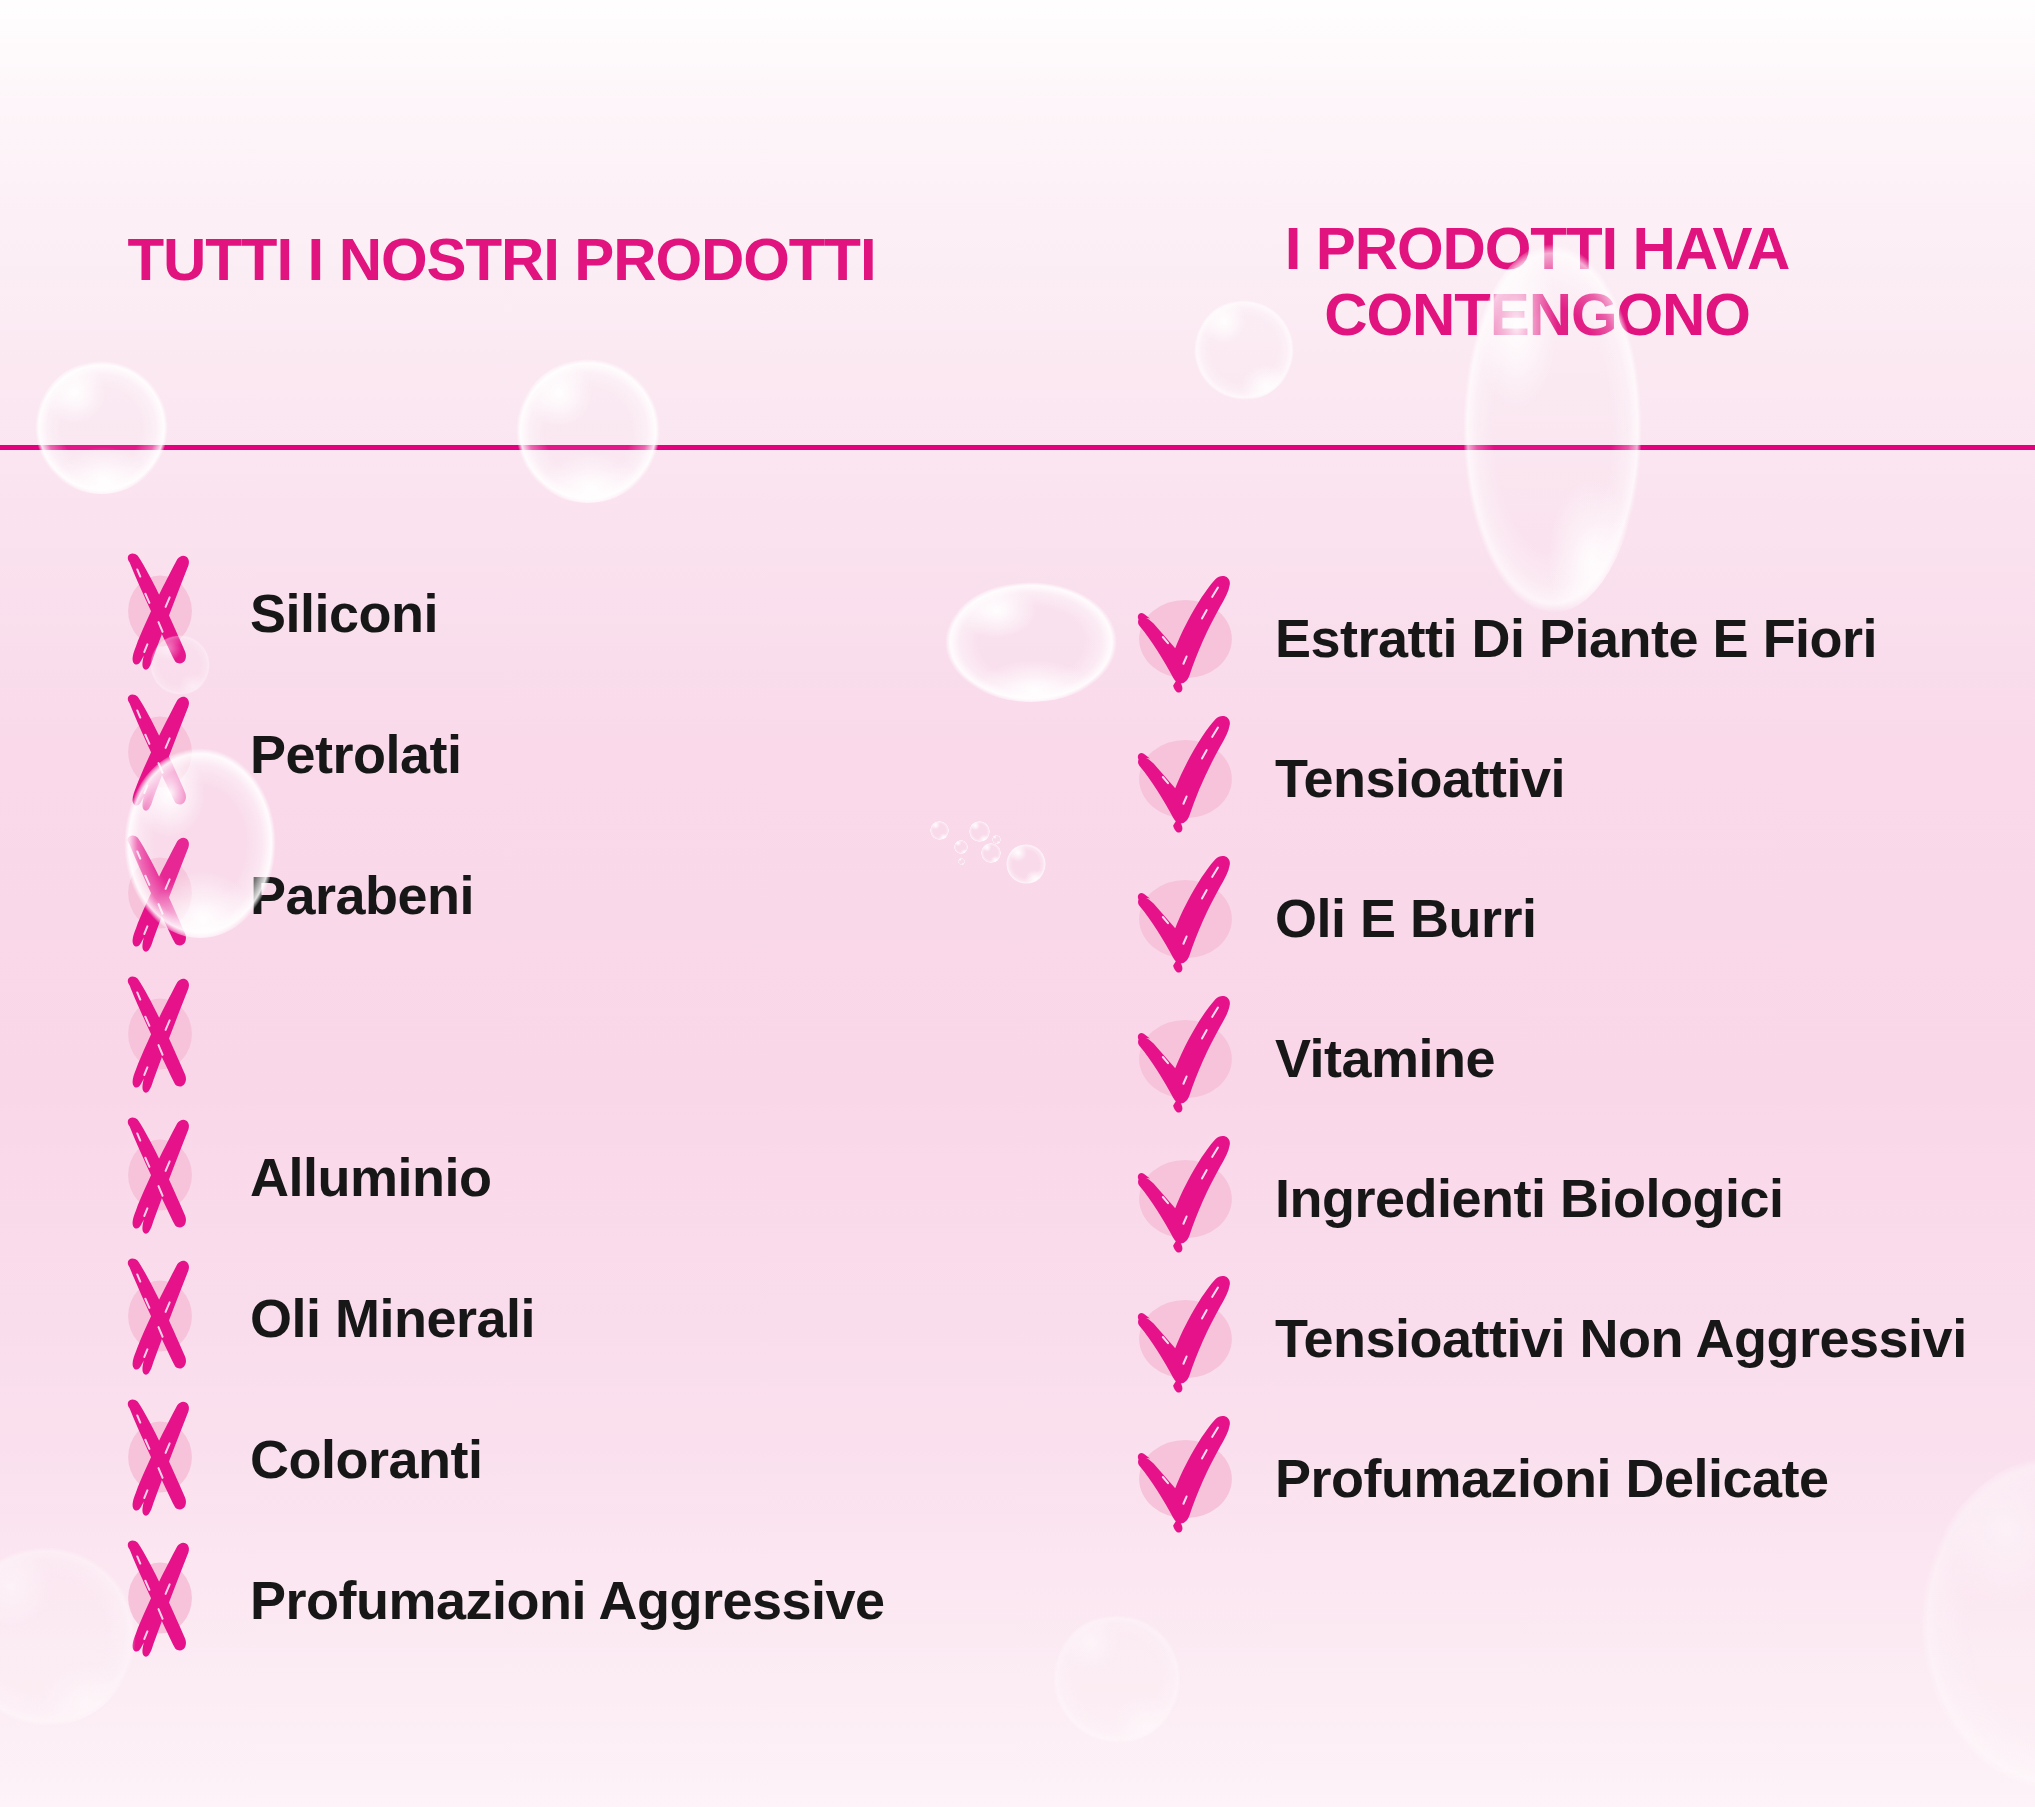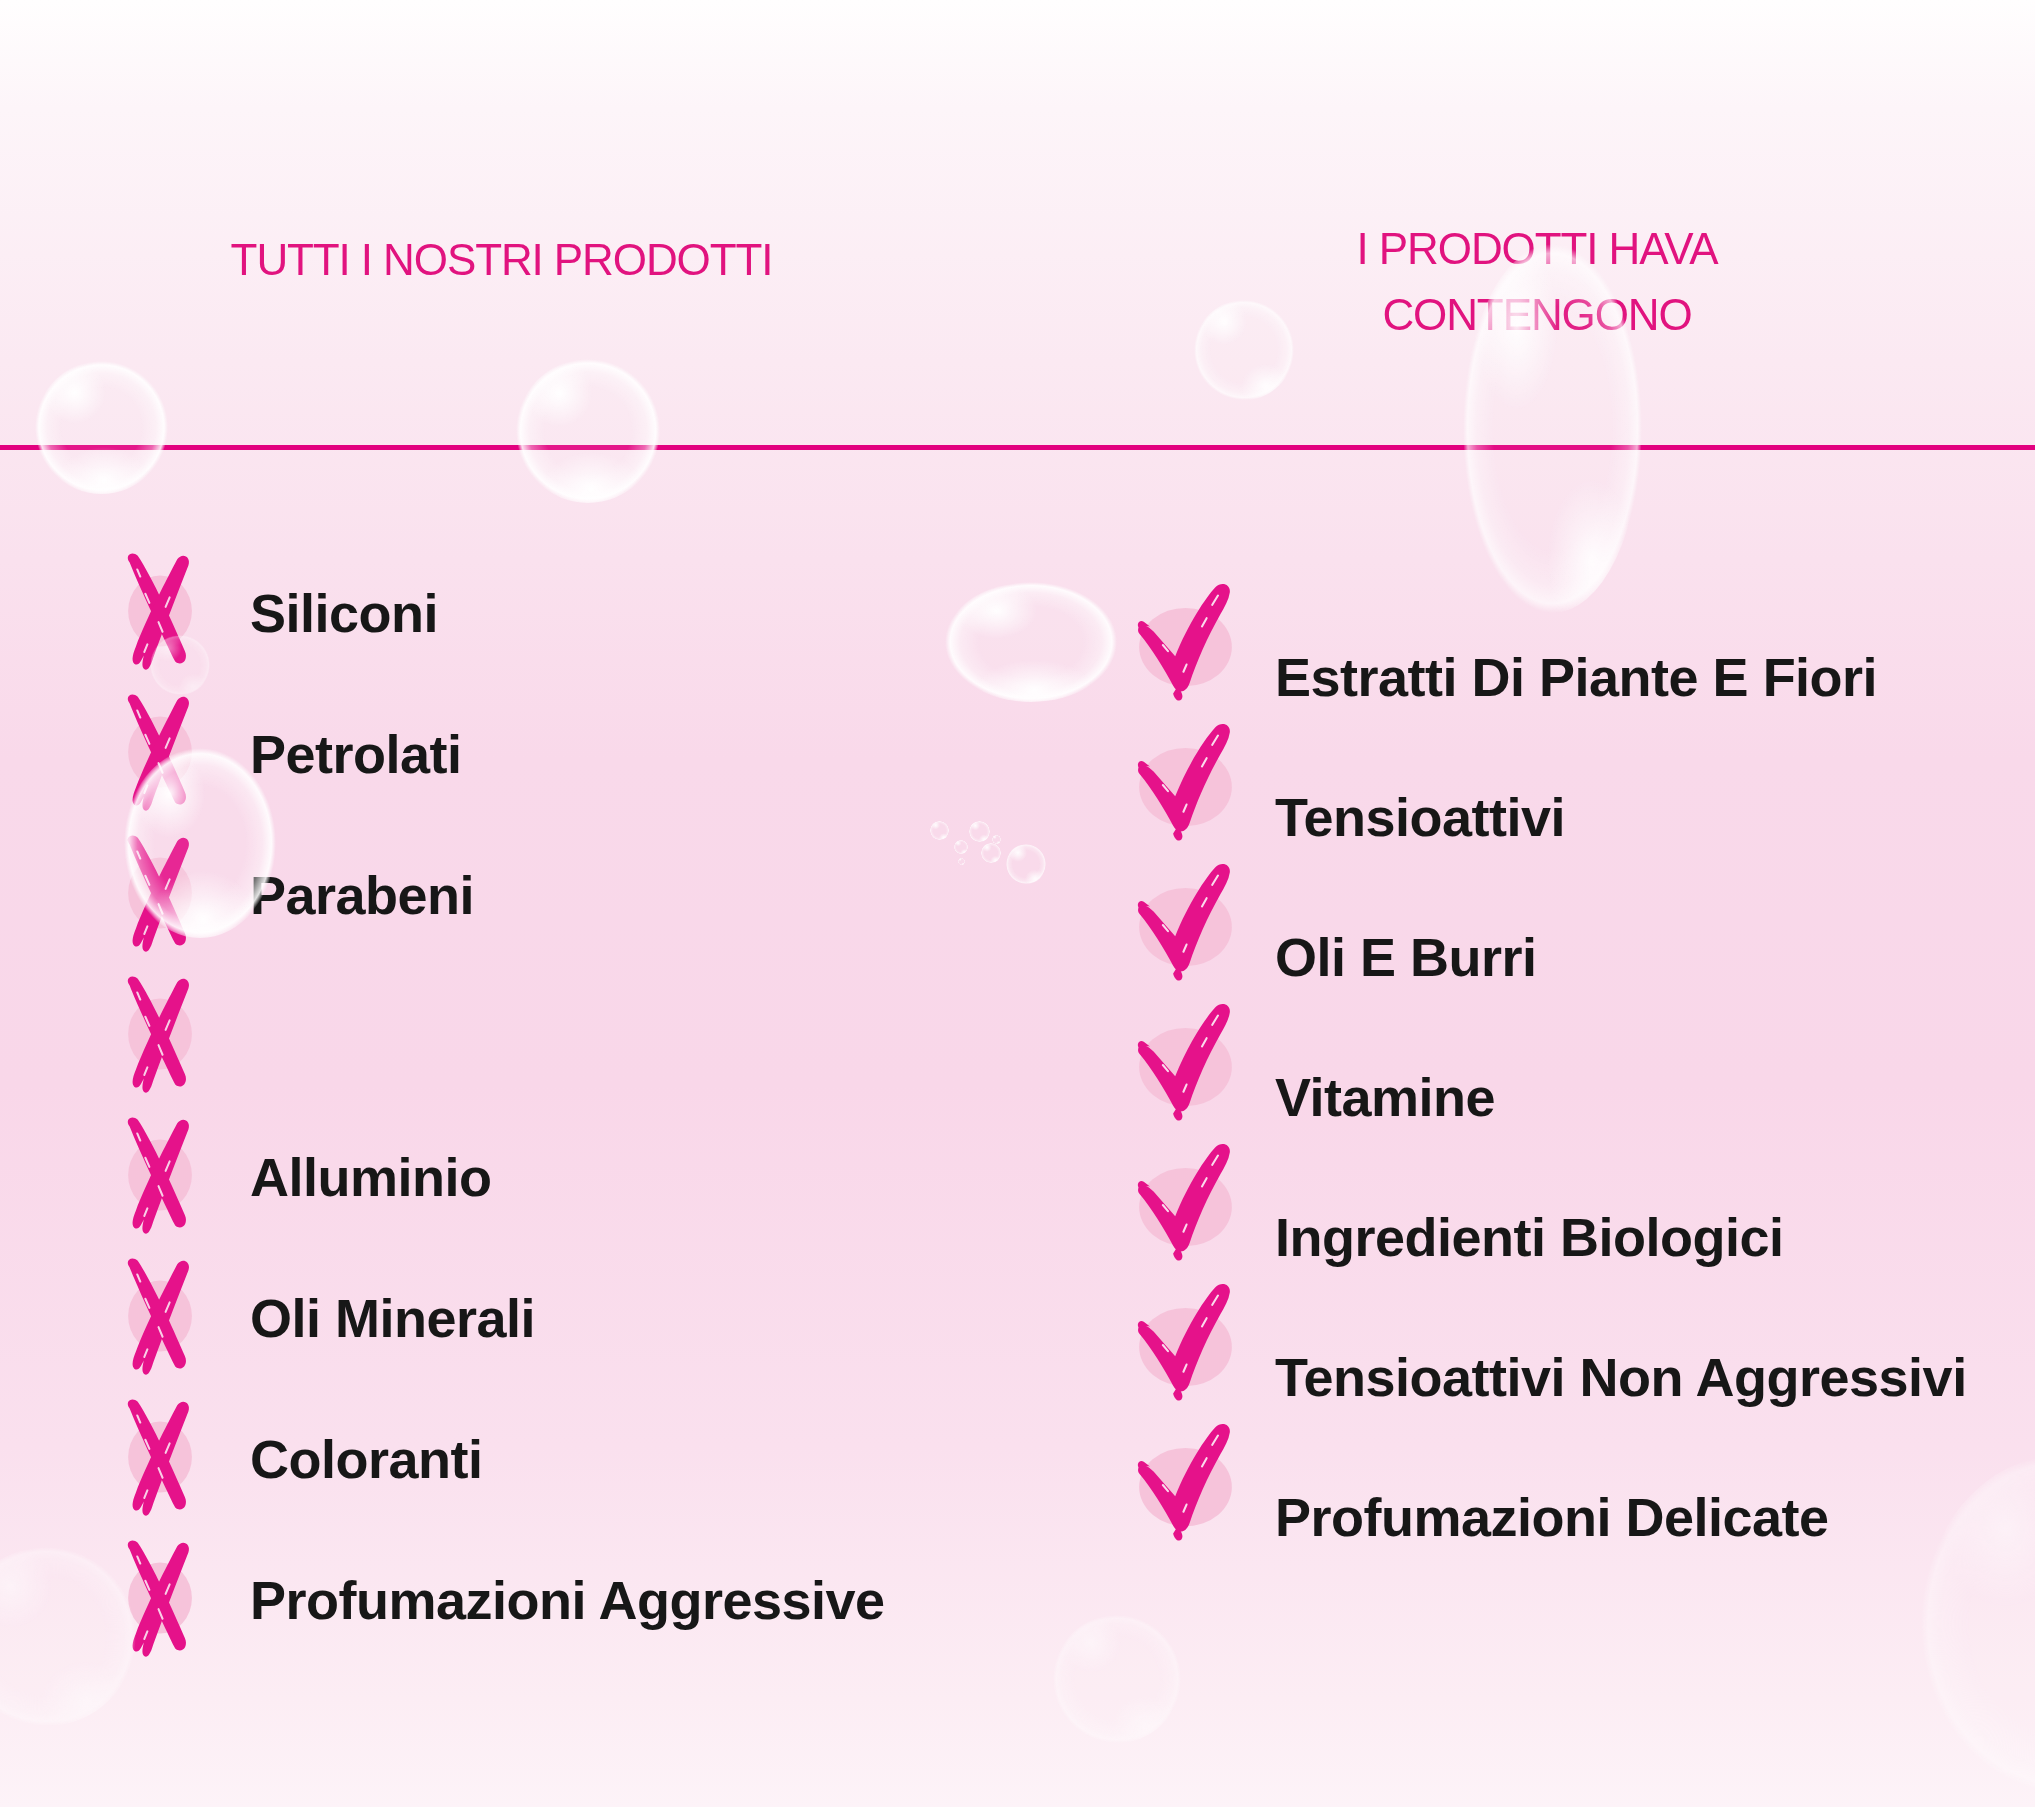--- a/index.html
+++ b/index.html
@@ -19,31 +19,31 @@
       #FFFEFE 0%, #FDF5F9 6%, #FBE9F2 20%,
       #F9D9EA 42%, #F9D7E9 60%, #FAE0EE 80%,
       #FCEDF4 94%, #FDF3F8 100%);
   }
   .divider{
     position:absolute;left:0;top:445px;width:2035px;height:4.9px;
     background:var(--divider);z-index:1;
   }
   .hdr{
     position:absolute;z-index:3;color:var(--brand);
-    font-weight:normal;text-align:center;
-    font-size:44px;line-height:66px;letter-spacing:-1.1px;
+    font-weight:bold;text-align:center;
+    font-size:60px;line-height:66px;letter-spacing:-1.1px;
   }
   .hdr-left{left:100px;top:227px;width:803px;}
   .hdr-right{left:1210px;top:216px;width:654px;}
   .list{position:absolute;z-index:3;list-style:none;margin:0;padding:0;}
   .list-left{left:117px;top:542px;}
   .list-right{left:1134px;top:568px;}
   .row{display:flex;align-items:center;}
   .list-left .row{height:141px;}
-  .list-right .row{height:140px;align-items:flex-end;}
+  .list-right .row{height:140px;}
   .icon{flex:0 0 auto;display:block;line-height:0;}
   .list-left .icon{width:81px;margin-right:52px;}
   .list-right .icon{width:103px;margin-right:38px;}
   .label{
     font-size:54px;font-weight:bold;color:var(--text);
     white-space:nowrap;letter-spacing:-0.5px;
   }
   
   .bubble{
     position:absolute;border-radius:50%;z-index:4;pointer-events:none;

